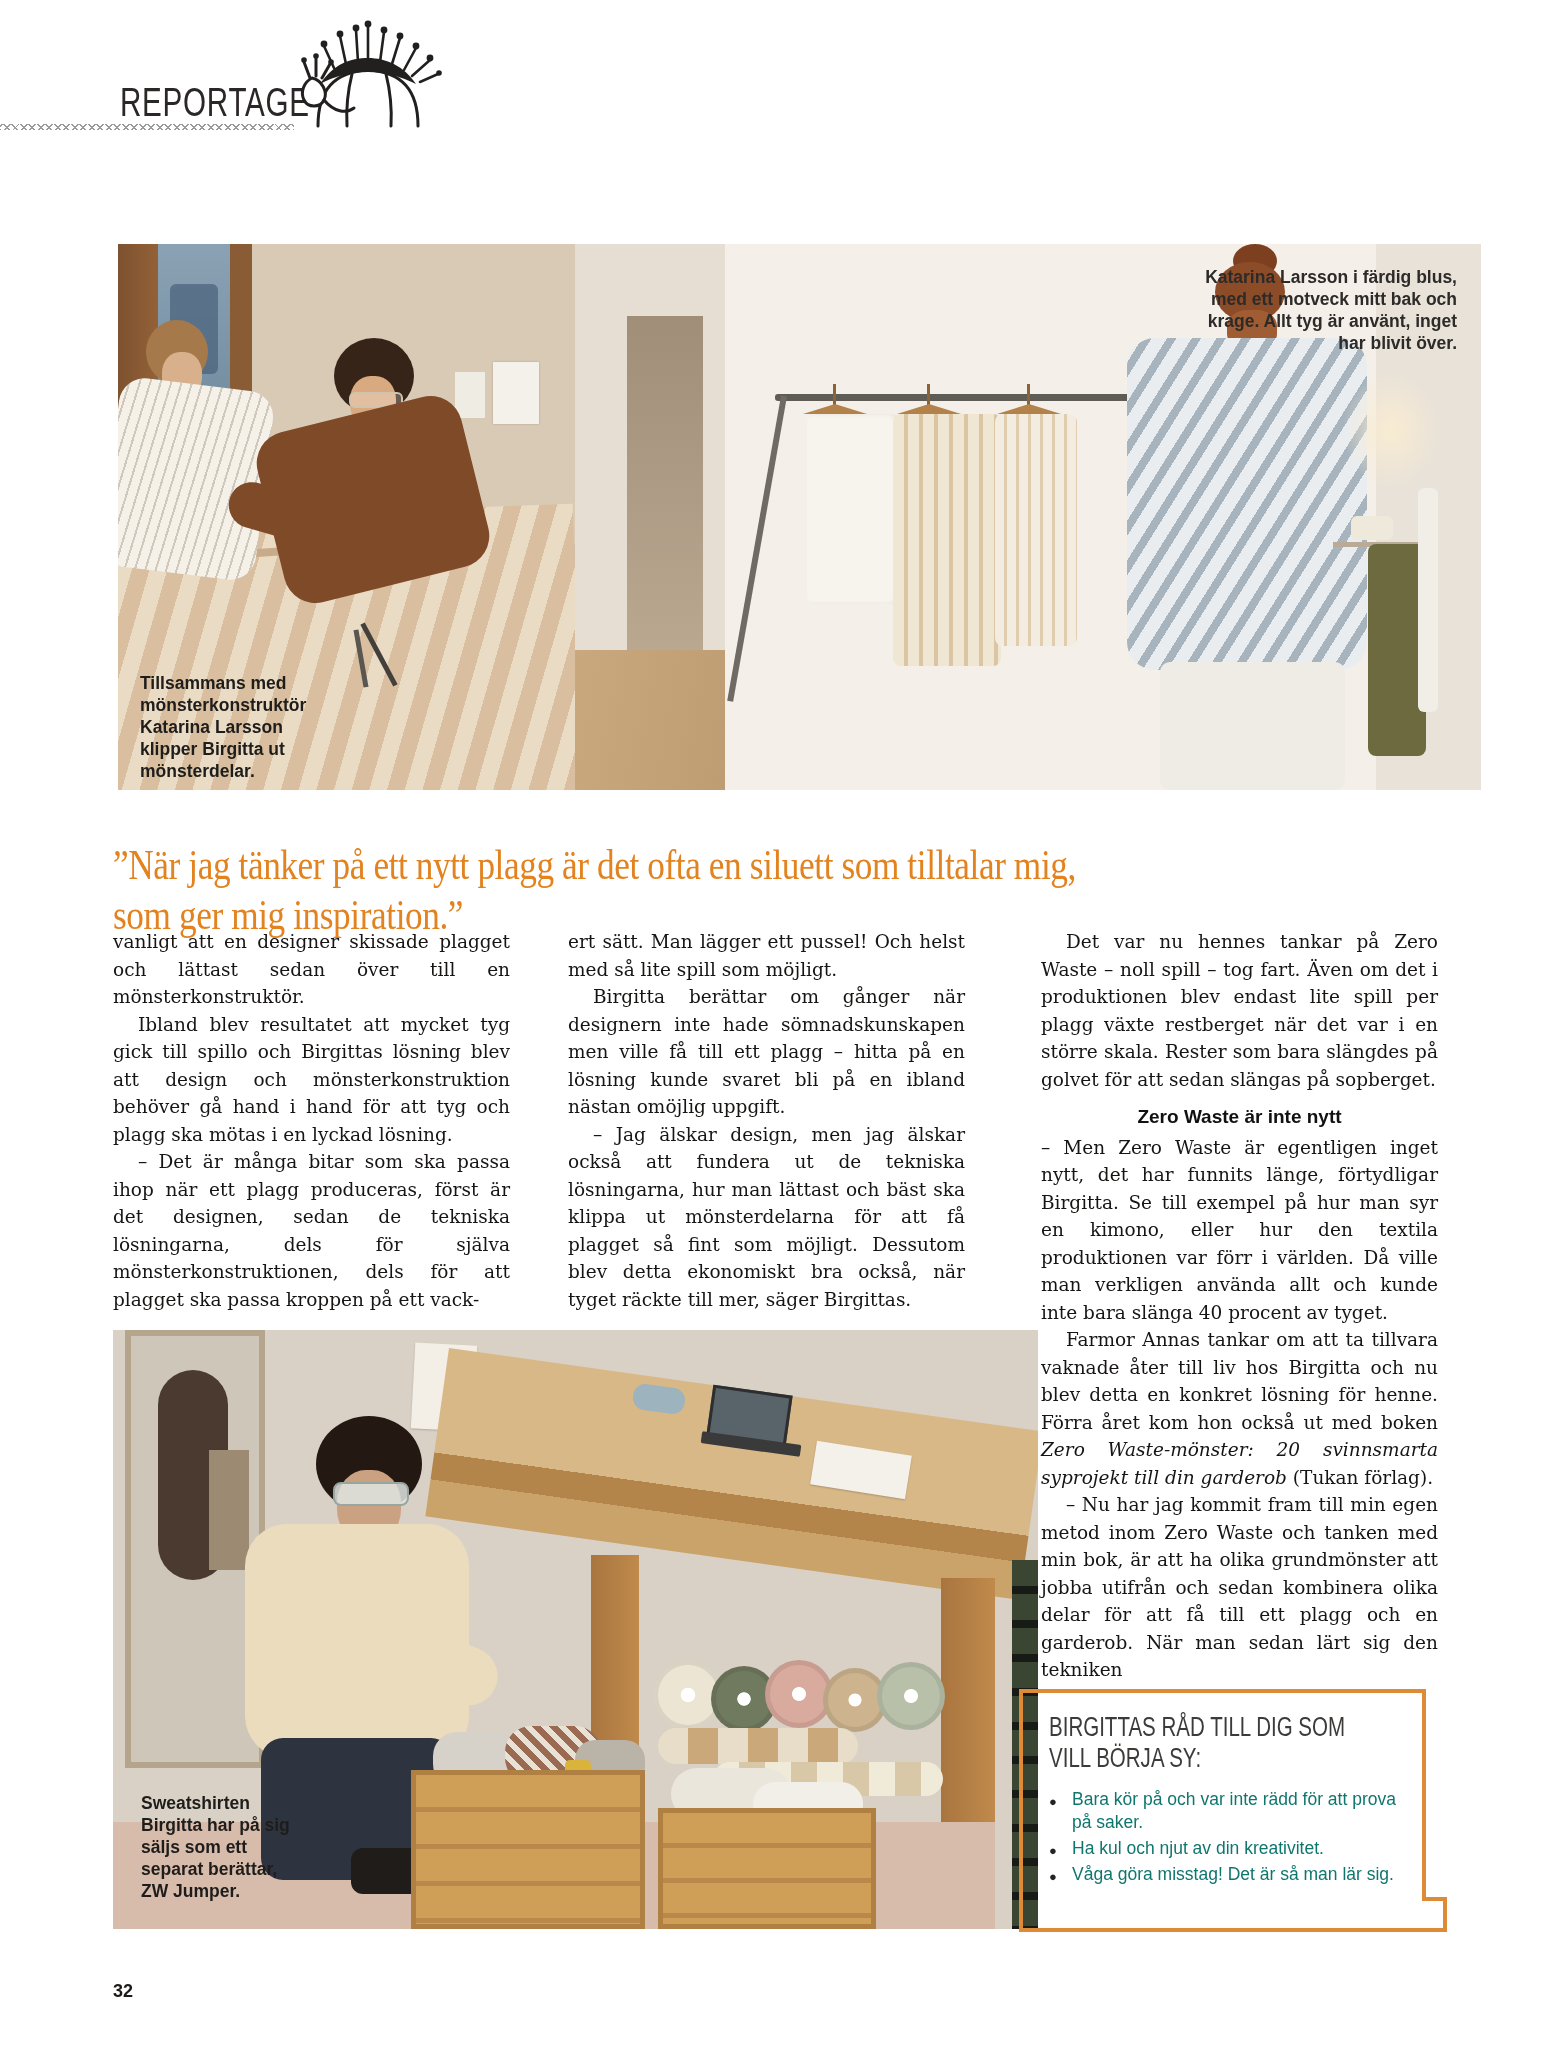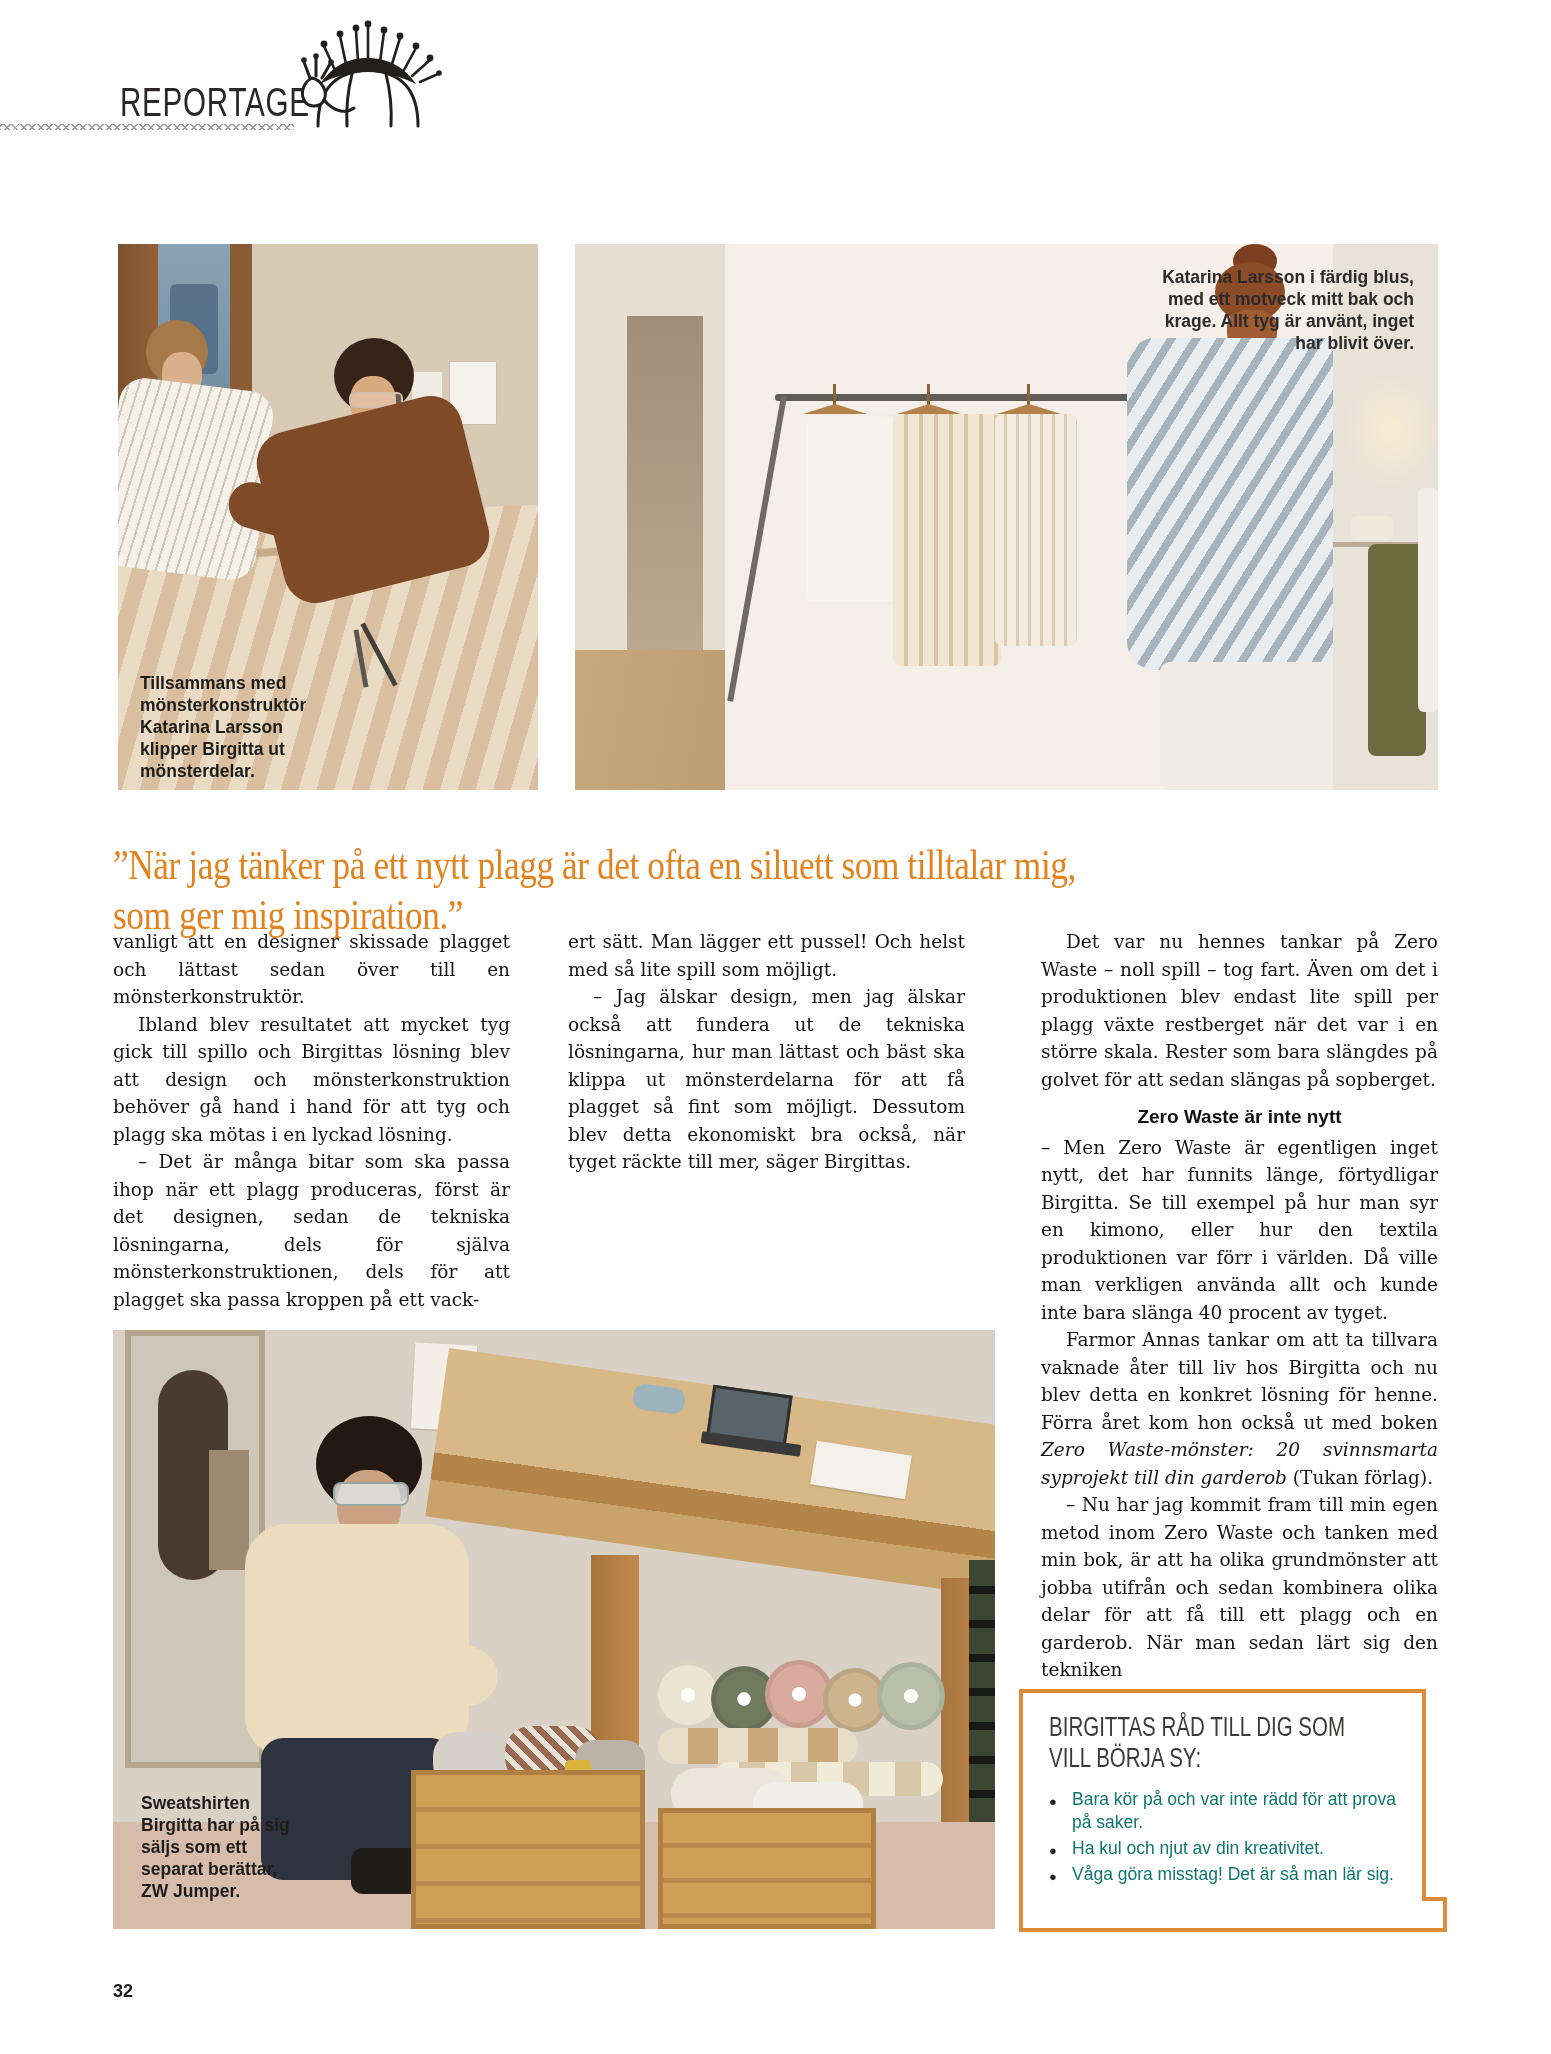--- a/index.html
+++ b/index.html
@@ -9,21 +9,21 @@
 
   
   .section-label{position:absolute;left:120px;top:80px;font-family:"Liberation Sans",sans-serif;
     font-size:40px;font-weight:400;color:#2b2727;letter-spacing:1px;
     transform:scaleX(.74);transform-origin:left center;white-space:nowrap;}
   .deco-line{position:absolute;left:0;top:124px;width:294px;height:6px;
     background-image:repeating-linear-gradient(45deg,#9a9a9a 0 1.4px,transparent 1.4px 6px),
                      repeating-linear-gradient(-45deg,#9a9a9a 0 1.4px,transparent 1.4px 6px);}
 
   
-  .photo{position:absolute;overflow:hidden;background:#84cc16;}
+  .photo{position:absolute;overflow:hidden;background:#84cc16;padding-left:43px;}
   .photo *{position:absolute;}
   .photo-caption{position:absolute;font:700 17.5px/22px "Liberation Sans",sans-serif;color:#1e1d1b;}
   .photo-caption.right{text-align:right;color:#2c2b29;}
 
   
   .pull-quote{position:absolute;left:113px;color:#e2831f;font-family:"Liberation Serif",serif;
     font-weight:400;font-size:42px;line-height:50px;letter-spacing:-.5px;white-space:nowrap;
     transform:scaleX(.84);transform-origin:left center;}
 
   
@@ -164,20 +164,21 @@
   <div class="pull-quote" style="top:840px;">”När jag tänker på ett nytt plagg är det ofta en siluett som tilltalar mig,</div>
   <div class="pull-quote" style="top:890px;">som ger mig inspiration.”</div>
 
   <div class="col" style="left:113px;">
       <p class="para">vanligt att en designer skissade plagget och lättast sedan över till en mönsterkonstruktör.</p>
       <p class="para indent">Ibland blev resultatet att mycket tyg gick till spillo och Birgittas lösning blev att design och mönsterkonstruktion behöver gå hand i hand för att tyg och plagg ska mötas i en lyckad lösning.</p>
       <p class="para indent">– Det är många bitar som ska passa ihop när ett plagg produceras, först är det designen, sedan de tekniska lösningarna, dels för själva mönsterkonstruktionen, dels för att plagget ska passa kroppen på ett vack-</p>
     </div>
   <div class="col" style="left:568px;">
       <p class="para">ert sätt. Man lägger ett pussel! Och helst med så lite spill som möjligt.</p>
+      <p class="para indent">Birgitta berättar om gånger när designern inte hade sömnadskunskapen men ville få till ett plagg – hitta på en lösning kunde svaret bli på en ibland nästan omöjlig uppgift.</p>
       <p class="para indent">– Jag älskar design, men jag älskar också att fundera ut de tekniska lösningarna, hur man lättast och bäst ska klippa ut mönsterdelarna för att få plagget så fint som möjligt. Dessutom blev detta ekonomiskt bra också, när tyget räckte till mer, säger Birgittas.</p>
     </div>
   <div class="col" style="left:1041px;">
       <p class="para indent">Det var nu hennes tankar på Zero Waste – noll spill – tog fart. Även om det i produktionen blev endast lite spill per plagg växte restberget när det var i en större skala. Rester som bara slängdes på golvet för att sedan slängas på sopberget.</p>
       <p class="para subhead">Zero Waste är inte nytt</p>
       <p class="para">– Men Zero Waste är egentligen inget nytt, det har funnits länge, förtydligar Birgitta. Se till exempel på hur man syr en kimono, eller hur den textila produktionen var förr i världen. Då ville man verkligen använda allt och kunde inte bara slänga 40 procent av tyget.</p>
       <p class="para indent">Farmor Annas tankar om att ta tillvara vaknade åter till liv hos Birgitta och nu blev detta en konkret lösning för henne. Förra året kom hon också ut med boken <i>Zero Waste-mönster: 20 svinnsmarta syprojekt till din garderob</i> (Tukan förlag).</p>
       <p class="para indent">– Nu har jag kommit fram till min egen metod inom Zero Waste och tanken med min bok, är att ha olika grundmönster att jobba utifrån och sedan kombinera olika delar för att få till ett plagg och en garderob. När man sedan lärt sig den tekniken</p>
     </div>
 

